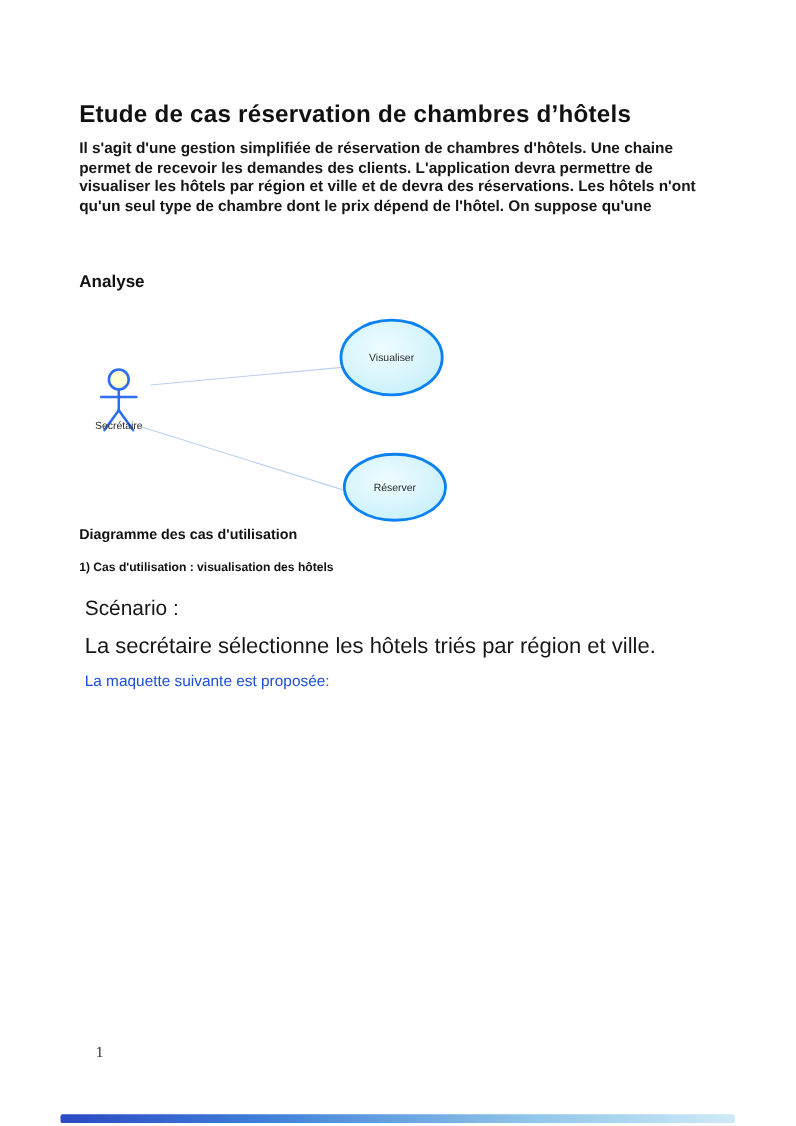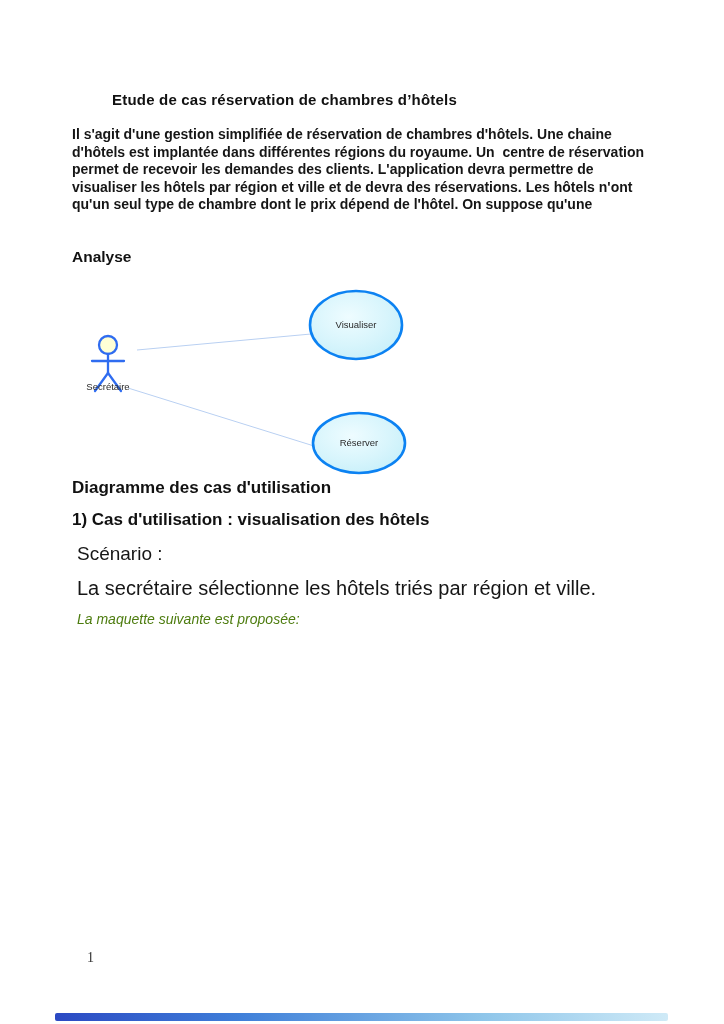--- a/index.html
+++ b/index.html
@@ -6,76 +6,74 @@
   html, body { background: #ffffff; }
   body {
     width: 724px; height: 1024px;
     position: relative;
     font-family: "Liberation Sans", sans-serif;
     color: #1a1a1a;
     overflow: hidden;
   }
   .doc-title {
     position: absolute; left: 72px; top: 91px;
-    font-size: 15px; font-weight: bold; color: #111;
+    font-size: 22px; font-weight: bold; color: #111;
     letter-spacing: 0.2px;
-    margin-left: 40px;
   }
   .intro {
     position: absolute; left: 72px; top: 126px;
     font-size: 14px; line-height: 17.6px; color: #161616;
   }
   .intro .line { white-space: pre; font-weight: bold; }
   .h-analyse {
     position: absolute; left: 72px; top: 248px;
     font-size: 15.5px; font-weight: bold; color: #111;
   }
   .diagram-svg {
     position: absolute; left: 60px; top: 280px;
     width: 420px; height: 200px;
   }
   .h-usecase {
     position: absolute; left: 72px; top: 478px;
-    font-size: 17px; font-weight: bold; color: #111;
+    font-size: 13px; font-weight: bold; color: #111;
   }
   .h-case1 {
     position: absolute; left: 72px; top: 510px;
-    font-size: 17px; font-weight: bold; color: #111;
+    font-size: 11px; font-weight: bold; color: #111;
   }
   .scenario-label {
     position: absolute; left: 77px; top: 543px;
     font-size: 19px; color: #161616;
   }
   .scenario-text {
     position: absolute; left: 77px; top: 577px;
     font-size: 20px; color: #161616;
   }
   .mockup-text {
     position: absolute; left: 77px; top: 611px;
-    font-size: 14px; color: #4d7c0f; font-style: italic;
+    font-size: 14px; color: #1d4ed8;
   }
   .page-number {
     position: absolute; left: 87px; top: 950px;
     font-family: "Liberation Serif", serif;
     font-size: 14px; color: #333;
   }
   .progress-bar {
     position: absolute; left: 55px; top: 1013px;
     width: 613px; height: 8px; border-radius: 2px;
     background: linear-gradient(90deg, #2b49c3 0%, #3f7fd9 30%, #8fc6ea 70%, #cfeaf7 100%);
   }
 </style>
 </head>
 <body>
 
 <h1 class="doc-title">Etude de cas réservation de chambres d’hôtels</h1>
 
 <div class="intro">
   <div class="line">Il s'agit d'une gestion simplifiée de réservation de chambres d'hôtels. Une chaine</div>
-  <div class="line">d'hôtels est implantée dans différentes régions du royaume. Un  centre de réservation</div>
   <div class="line">permet de recevoir les demandes des clients. L'application devra permettre de</div>
   <div class="line">visualiser les hôtels par région et ville et de devra des réservations. Les hôtels n'ont</div>
   <div class="line">qu'un seul type de chambre dont le prix dépend de l'hôtel. On suppose qu'une</div>
 </div>
 
 <h2 class="h-analyse">Analyse</h2>
 
 <svg class="diagram-svg" viewBox="60 280 420 200">
   <defs>
     <radialGradient id="ucGrad" cx="42%" cy="38%" r="75%">

